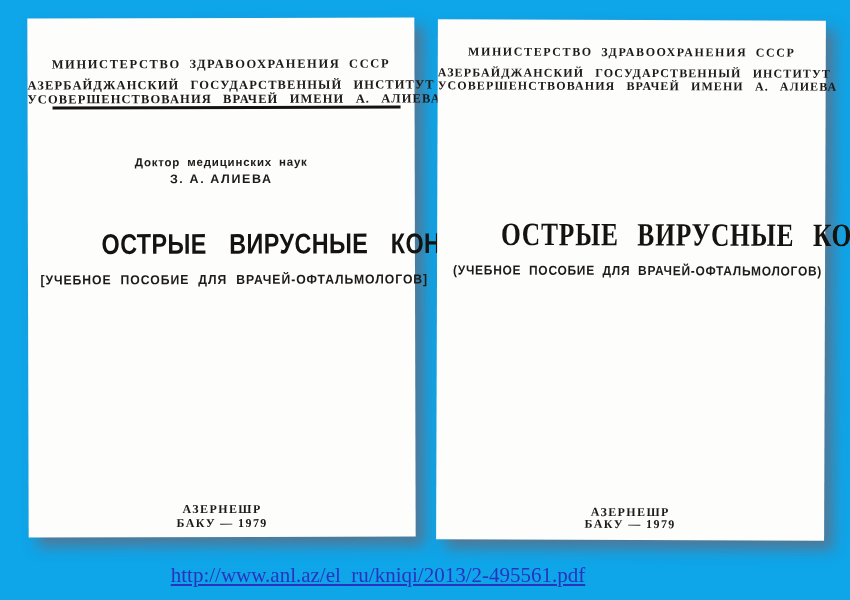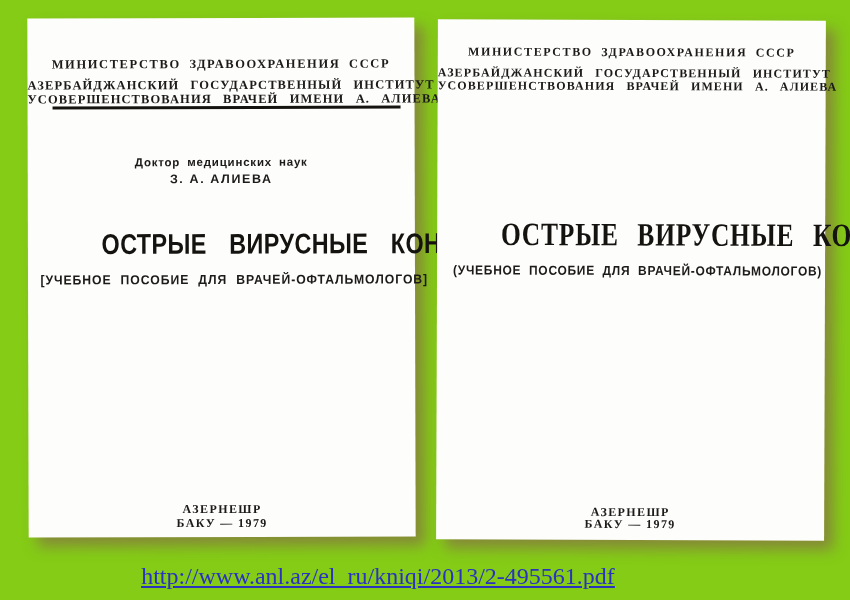--- a/index.html
+++ b/index.html
@@ -6,21 +6,21 @@
     margin: 0;
     padding: 0;
     background: #ffffff;
     font-family: "Liberation Sans", sans-serif;
   }
   .canvas {
     position: relative;
     width: 850px;
     height: 600px;
     overflow: hidden;
-    background: #84cc16;
+    background: #0ea5e9;
   }
   
   .page {
     position: absolute;
     background: #fdfdfb;
     box-shadow: 9px 9px 14px rgba(134, 84, 84, 0.55);
   }
   .page-left {
     left: 28px; top: 18px;
     width: 387px; height: 519px;
@@ -139,21 +139,21 @@
   .link-row {
     position: absolute;
     left: 0;
     top: 563px;
     width: 850px;
     text-align: center;
     transform: translateX(-47px);
   }
   .pdf-link {
     font-family: "Liberation Serif", serif;
-    font-size: 24px;
+    font-size: 21px;
     color: #2933c0;
     text-decoration: underline;
     cursor: pointer;
   }
 </style>
 </head>
 <body>
 
 <div class="canvas">
 

